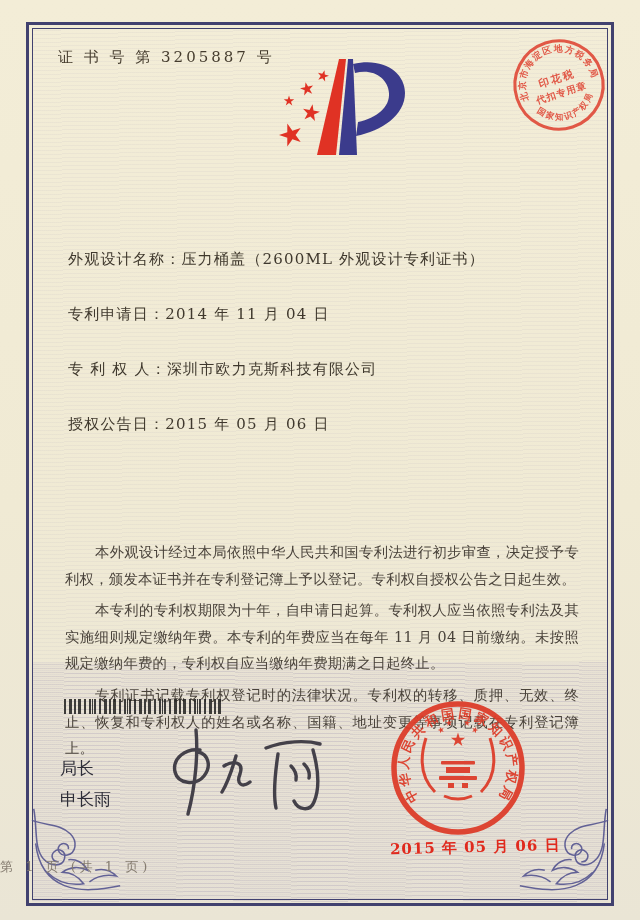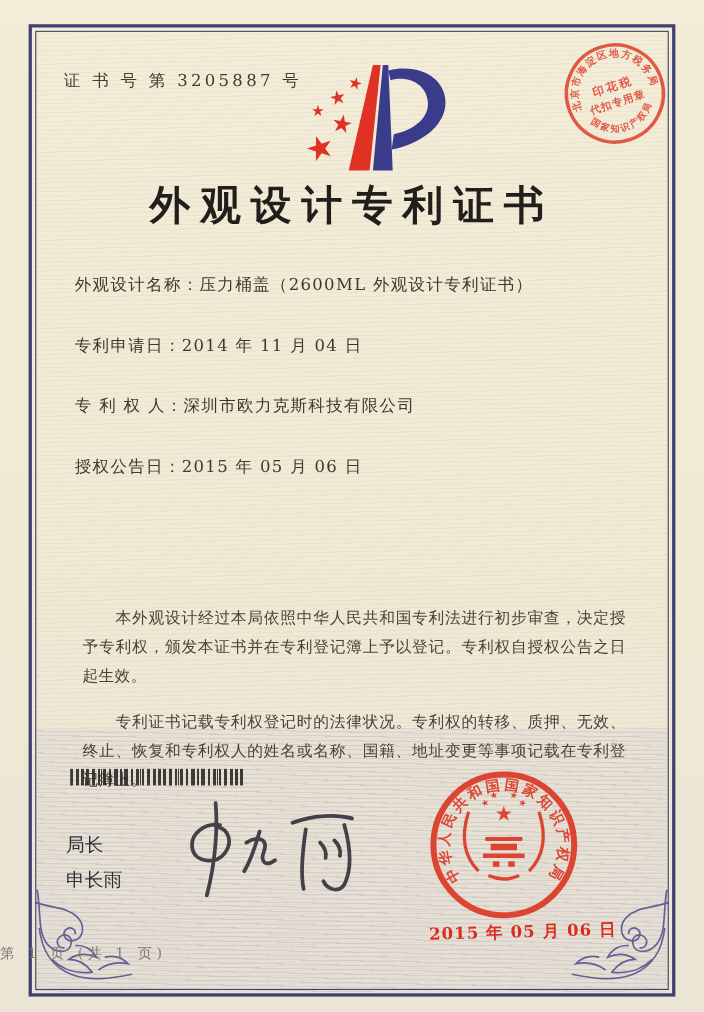--- a/index.html
+++ b/index.html
@@ -16,29 +16,29 @@
   .moire-strong{
     position:absolute; left:32px; right:32px; top:662px; bottom:18px;
     background:
       repeating-linear-gradient(181deg, rgba(130,118,158,.16) 0 1px, rgba(0,0,0,0) 1px 4px),
       linear-gradient(rgba(200,190,208,.14), rgba(200,190,208,.14));
     pointer-events:none;
   }
   .frame{ position:absolute; left:26px; top:22px; right:26px; bottom:14px;
     border:3px solid #41416f; }
   .frame-inner{ position:absolute; inset:3px; border:1px solid #41416f; }
-  .cert-no{ position:absolute; left:58px; top:64px; font-size:15px; letter-spacing:3px; color:#443b2d; }
+  .cert-no{ position:absolute; left:58px; top:48px; font-size:15px; letter-spacing:3px; color:#443b2d; }
   .logo{ position:absolute; left:263px; top:56px; }
   .title{ position:absolute; left:0; top:162px; width:100%; text-align:center;
     font-size:37px; font-weight:bold; letter-spacing:9px; color:#211e1b; }
   .fields{ position:absolute; left:68px; top:250px; width:490px; }
   .field-row{ font-size:15px; letter-spacing:1.2px; color:#3f382d; margin-bottom:36px; white-space:nowrap; }
   .field-label{ color:#3f382d;text-align:center; }
   .body-text{ position:absolute; left:60px; top:534px; width:524px; }
-  .body-text p{ margin:15px; font-size:14.3px; line-height:26.6px; text-align:justify;
+  .body-text p{ margin:5px; font-size:14.3px; line-height:26.6px; text-align:justify;
     text-indent:2.1em; color:#49423a; letter-spacing:.3px; }
   .barcode{ position:absolute; left:64px; top:699px; width:157px; height:15px;
     background:
       repeating-linear-gradient(90deg,#20201f 0 2px, rgba(0,0,0,0) 2px 5px),
       repeating-linear-gradient(90deg,#20201f 0 1px, rgba(0,0,0,0) 1px 7px);
     opacity:.85; }
   .signoff{ position:absolute; left:60px; top:753px; font-family:Liberation Serif, serif;
     font-size:17px; line-height:31px; color:#2e2e38; }
   .signature{ position:absolute; left:158px; top:726px; }
   .seal-big{ position:absolute; left:356px; top:666px; opacity:.93; }
@@ -76,39 +76,39 @@
       <use href="#star" transform="translate(48,57) scale(9) rotate(10)"></use>
       <use href="#star" transform="translate(28,79) scale(12) rotate(-18)"></use>
       <path d="M76,3 L83,3 L73,99 L54,99 Z"></path>
     </g>
     <g fill="#3b3b8c">
       <path d="M85,3 L90,3 L94,99 L76,99 Z"></path>
       <path d="M90,8 C121,1 142,17 142,37 C142,59 119,75 93,80 L95,66 C114,62 127,51 126,37 C125,22 110,12 92,17 Z"></path>
     </g>
   </svg>
 
-  <div class="title">外观设计专利证书</div>
 
   <div class="fields">
     <div class="field-row">
       <span class="field-label">外观设计名称：</span><span>压力桶盖（2600ML 外观设计专利证书）</span>
     </div>
     <div class="field-row">
       <span class="field-label">专利申请日：</span><span>2014 年 11 月 04 日</span>
     </div>
     <div class="field-row">
       <span class="field-label">专 利 权 人：</span><span>深圳市欧力克斯科技有限公司</span>
     </div>
     <div class="field-row">
       <span class="field-label">授权公告日：</span><span>2015 年 05 月 06 日</span>
     </div>
   </div>
 
   <div class="body-text">
     <p>本外观设计经过本局依照中华人民共和国专利法进行初步审查，决定授予专利权，颁发本证书并在专利登记簿上予以登记。专利权自授权公告之日起生效。</p>
+    <p>本专利的专利权期限为十年，自申请日起算。专利权人应当依照专利法及其实施细则规定缴纳年费。本专利的年费应当在每年 11 月 04 日前缴纳。未按照规定缴纳年费的，专利权自应当缴纳年费期满之日起终止。</p>
     <p>专利证书记载专利权登记时的法律状况。专利权的转移、质押、无效、终止、恢复和专利权人的姓名或名称、国籍、地址变更等事项记载在专利登记簿上。</p>
   </div>
 
   <div class="barcode"></div>
 
   <div class="signoff">
     <div>局长</div>
     <div>申长雨</div>
   </div>
 

